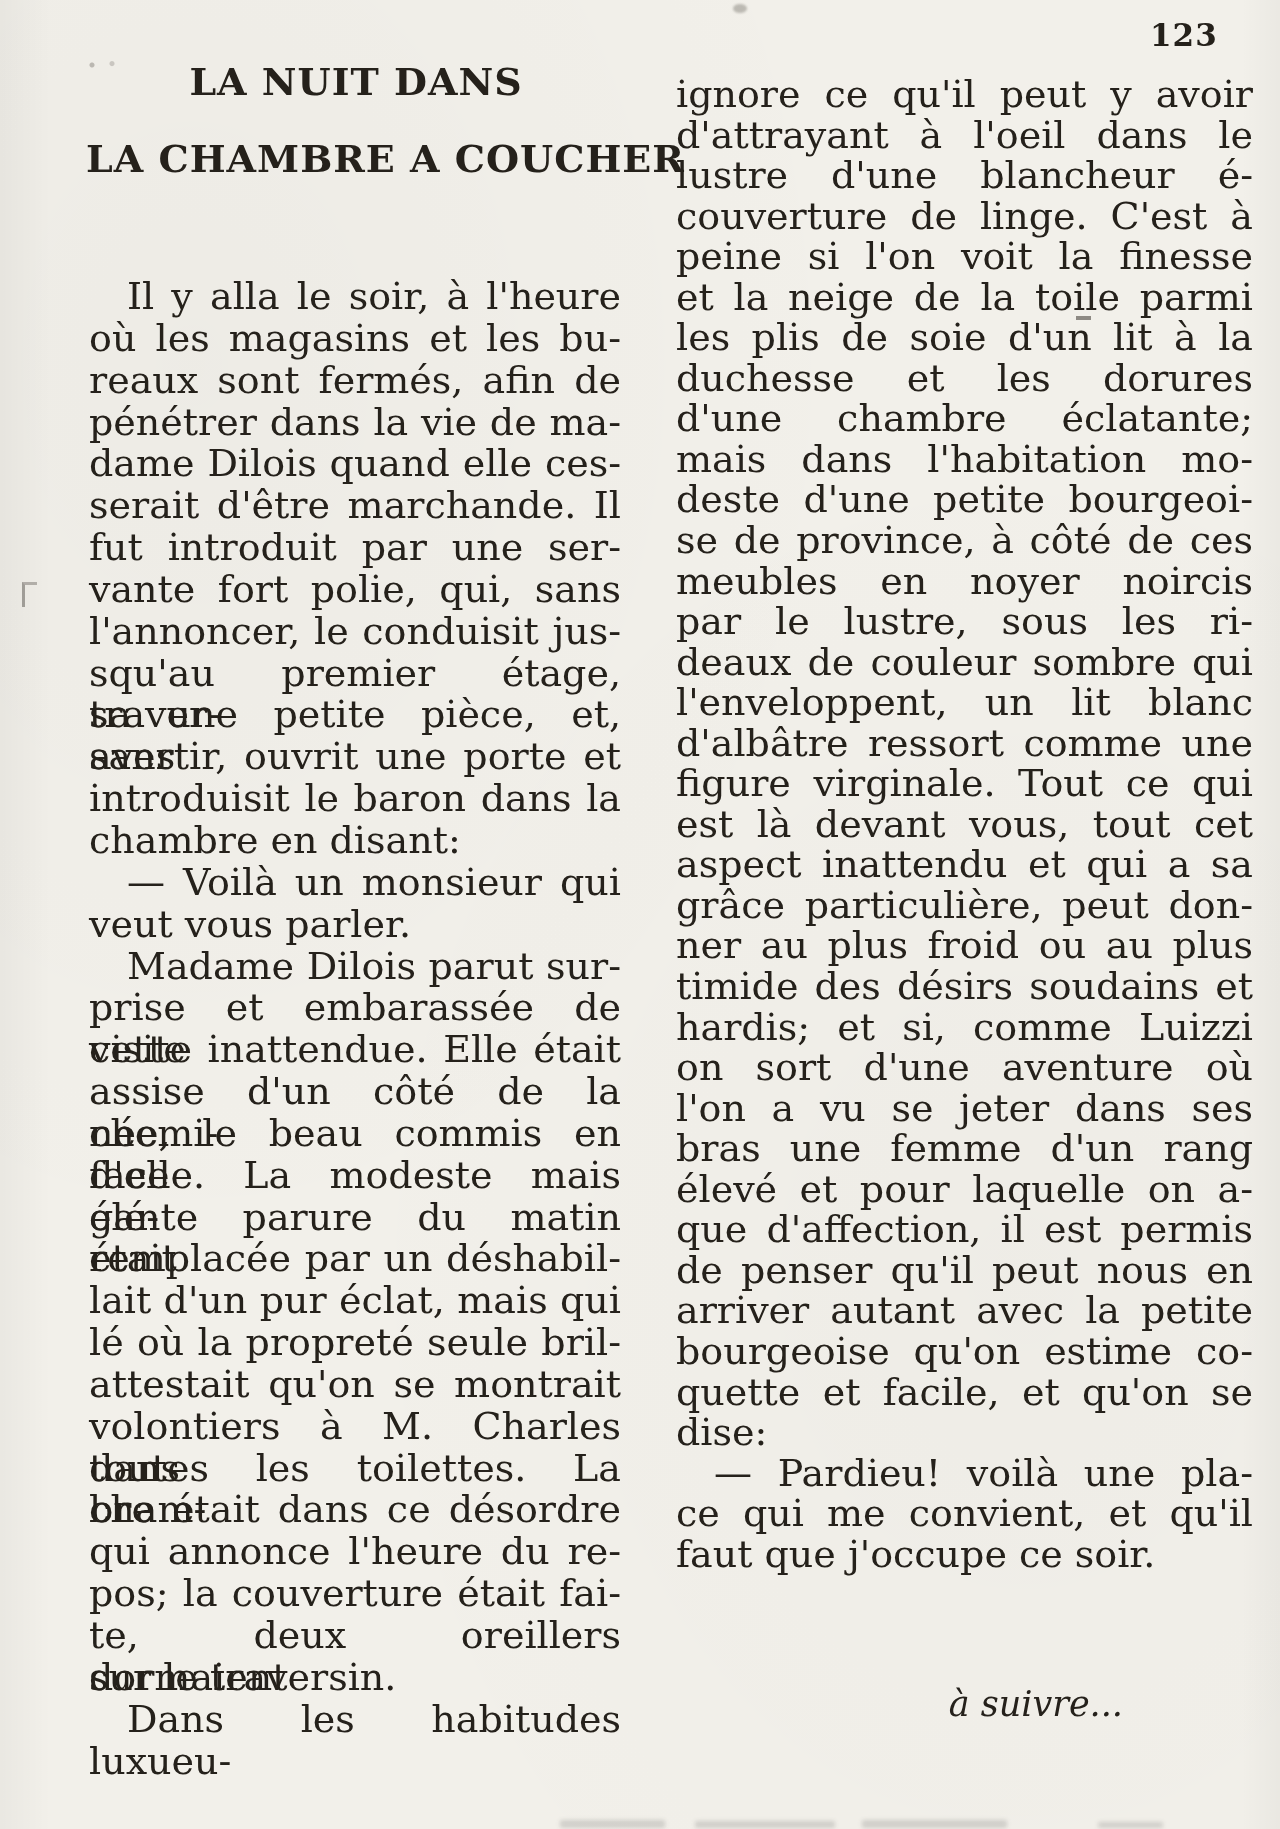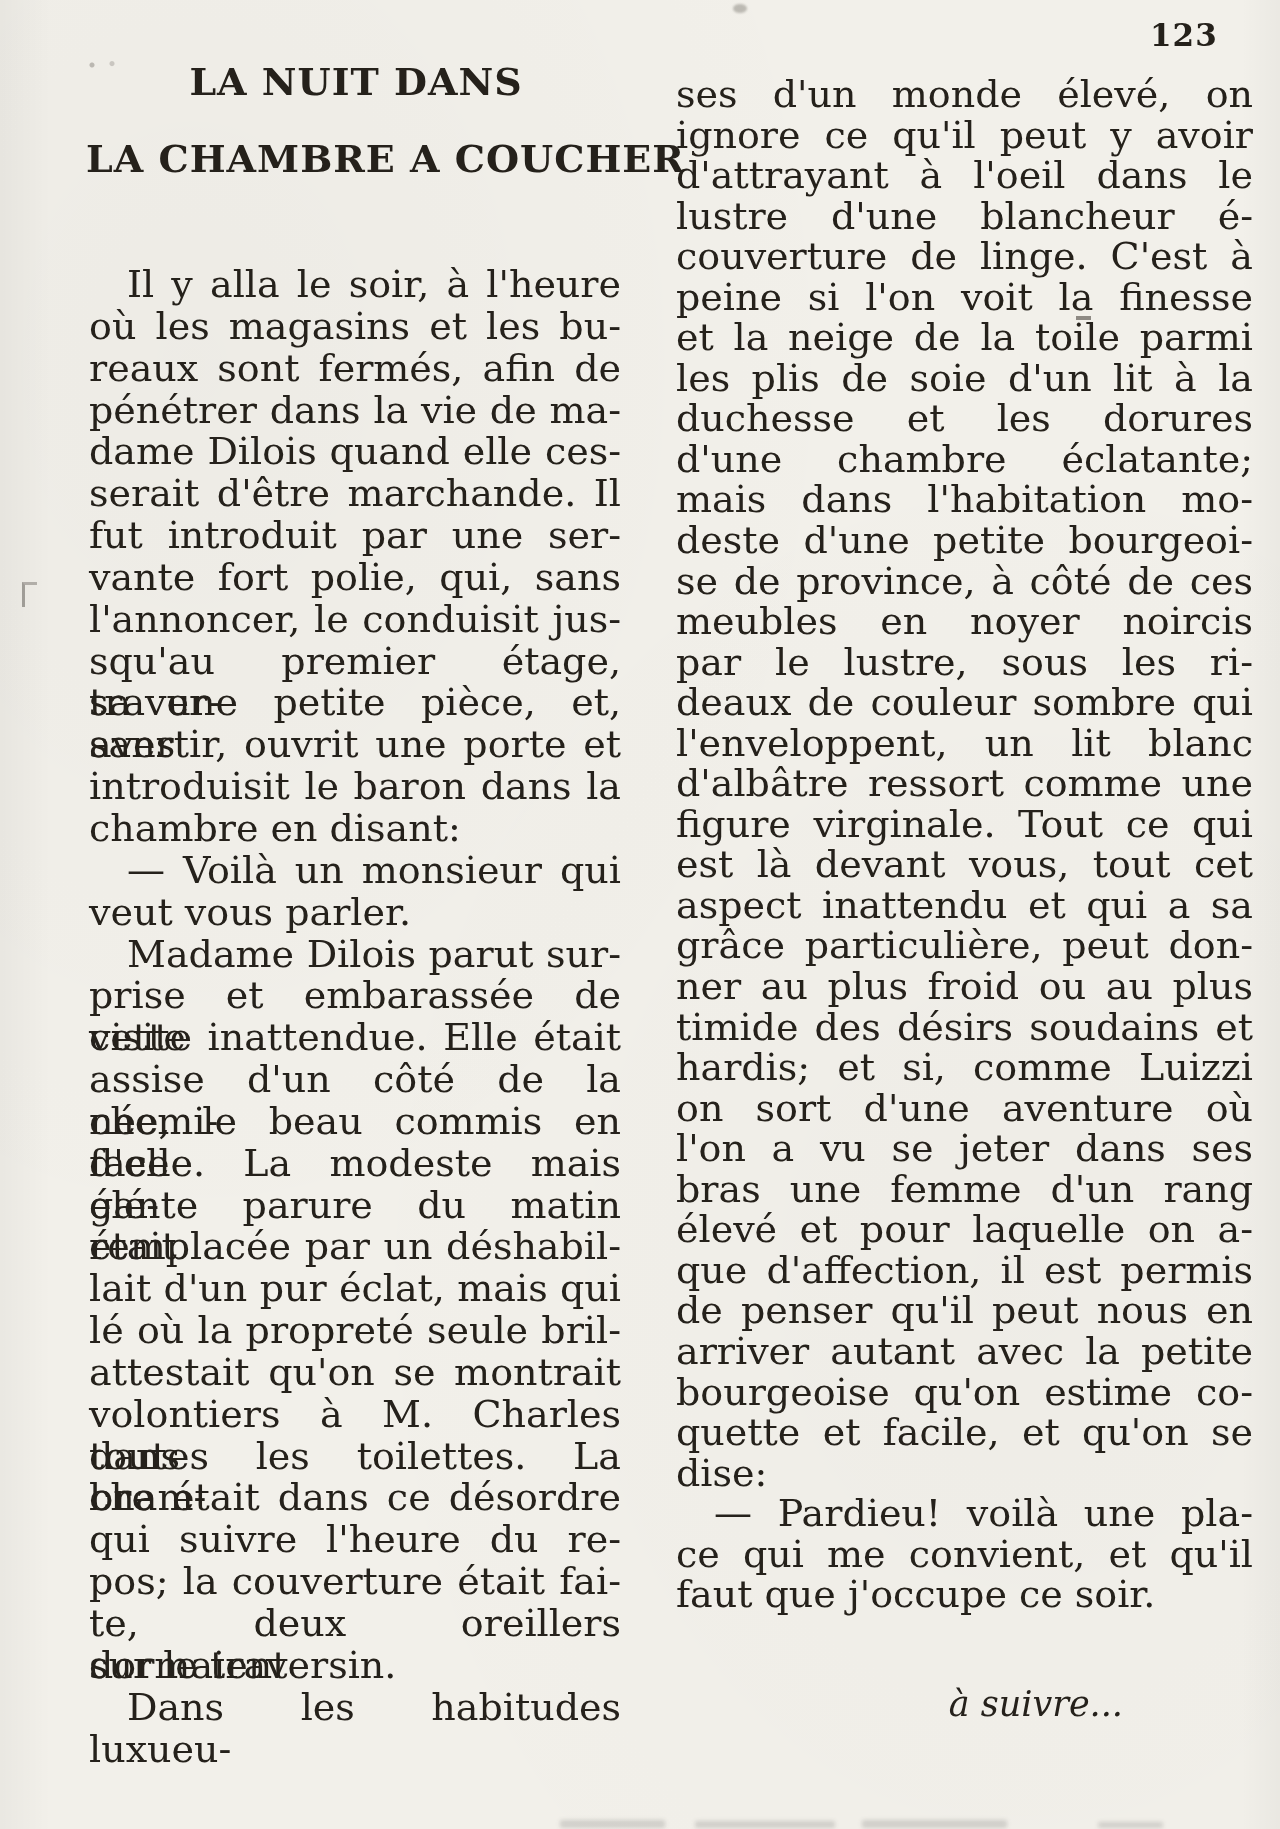--- a/index.html
+++ b/index.html
@@ -34,21 +34,21 @@
     width: 540px;
     text-align: center;
     font-weight: bold;
     font-size: 38px;
     line-height: 77px;
     letter-spacing: 1px;
     white-space: nowrap;
   }
 
   .col { position: absolute; }
-  .col-left  { left: 89px;  top: 264px; width: 532px; --lh: 41.85px; }
+  .col-left  { left: 89px;  top: 276px; width: 532px; --lh: 41.85px; }
   .col-right { left: 676px; top: 74px;  width: 577px; --lh: 40.55px; }
 
   .line {
     font-size: 38px;
     line-height: var(--lh);
     height: var(--lh);
     text-align: justify;
     text-align-last: justify;
     overflow: visible;
   }
@@ -131,29 +131,28 @@
       <div class="line">née, le beau commis en face</div>
       <div class="line">d'elle. La modeste mais élé-</div>
       <div class="line">gante parure du matin était</div>
       <div class="line">remplacée par un déshabil-</div>
       <div class="line">lait d'un pur éclat, mais qui</div>
       <div class="line">lé où la propreté seule bril-</div>
       <div class="line">attestait qu'on se montrait</div>
       <div class="line">volontiers à M. Charles dans</div>
       <div class="line">toutes les toilettes. La cham-</div>
       <div class="line">bre était dans ce désordre</div>
-      <div class="line">qui suivre l'heure du re-</div>
+      <div class="line">qui annonce l'heure du re-</div>
       <div class="line">pos; la couverture était fai-</div>
       <div class="line">te, deux oreillers dormaient</div>
       <div class="line nj">sur le traversin.</div>
       <div class="line ind">Dans les habitudes luxueu-</div>
     </div>
 
   <div class="col col-right">
-      <div class="line">ses d'un monde élevé, on</div>
       <div class="line">ignore ce qu'il peut y avoir</div>
       <div class="line">d'attrayant à l'oeil dans le</div>
       <div class="line">lustre d'une blancheur é-</div>
       <div class="line">couverture de linge. C'est à</div>
       <div class="line">peine si l'on voit la finesse</div>
       <div class="line">et la neige de la toile parmi</div>
       <div class="line">les plis de soie d'un lit à la</div>
       <div class="line">duchesse et les dorures</div>
       <div class="line">d'une chambre éclatante;</div>
       <div class="line">mais dans l'habitation mo-</div>

